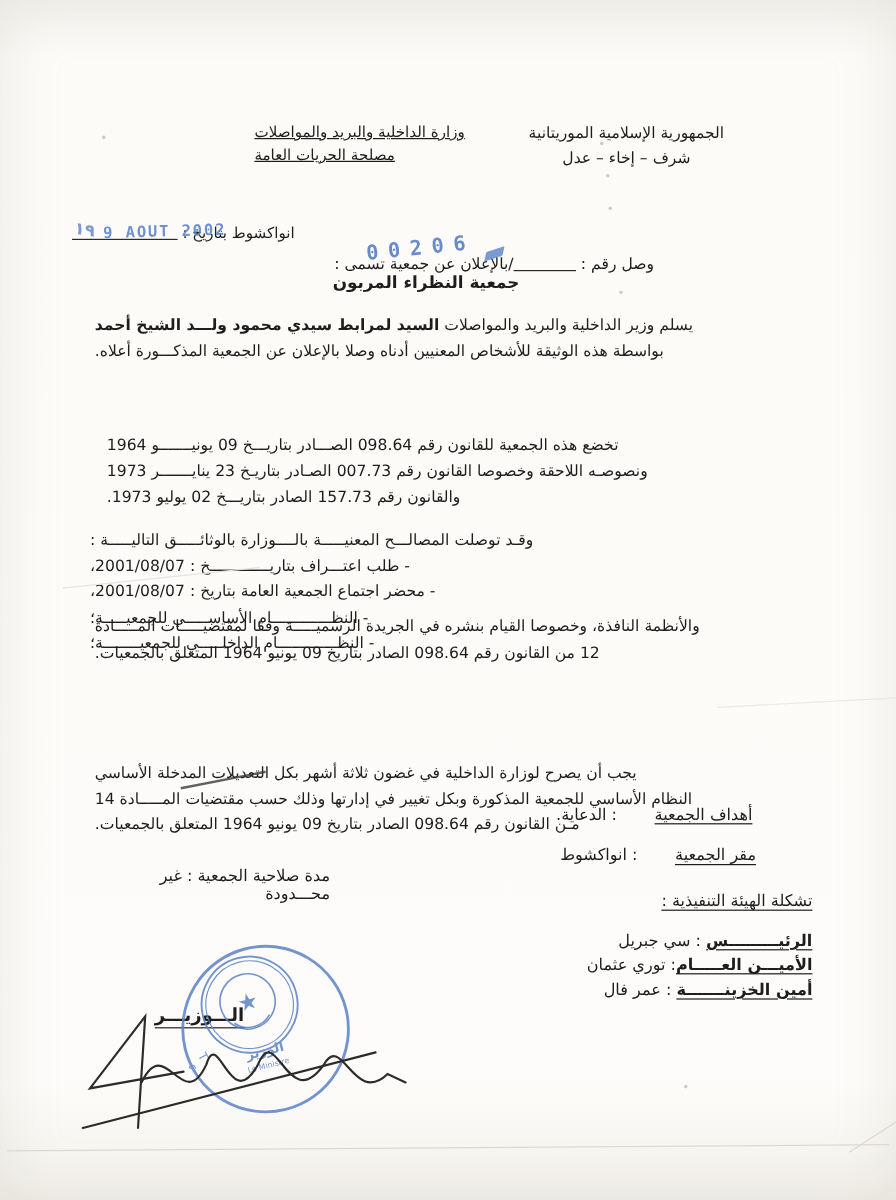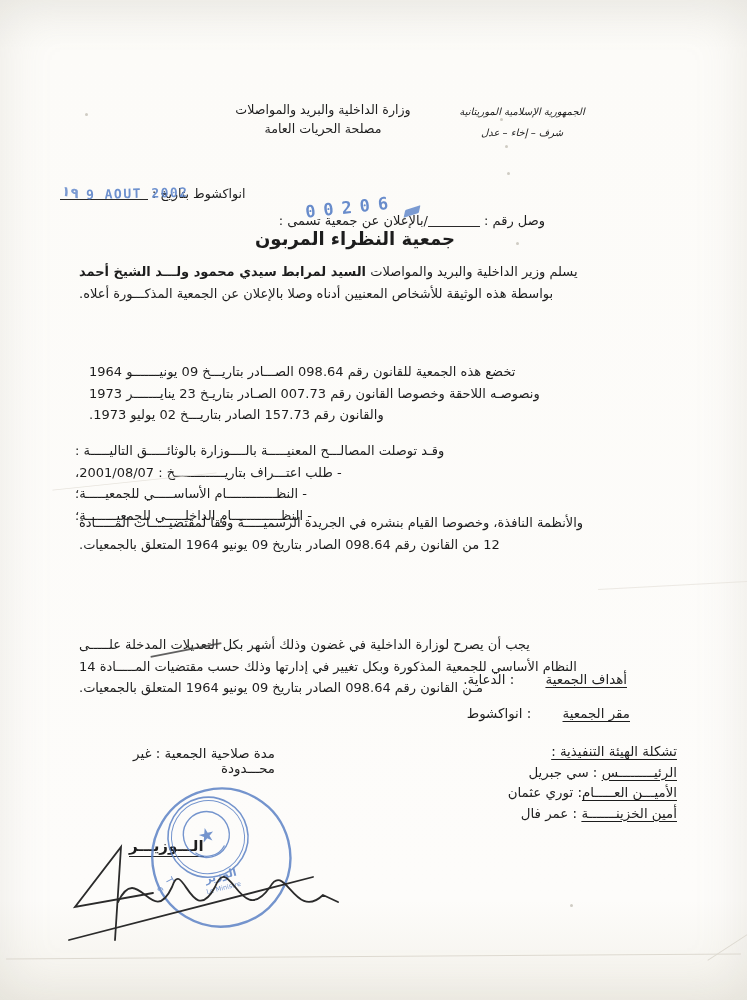--- a/index.html
+++ b/index.html
@@ -4,51 +4,51 @@
 <style>
   html,body{margin:0;padding:0;background:#e9e7e2;}
   .page{
     position:relative;width:747px;height:1000px;overflow:hidden;
     background:linear-gradient(180deg,#f6f5f1 0%,#fcfbf8 5%,#fdfcfa 90%,#f3f1ea 100%);
     box-shadow:inset 0 0 50px rgba(175,170,155,.22);
     font-family:"DejaVu Sans",sans-serif;color:#1d1d1d;direction:rtl;
   }
   .abs{position:absolute;}
   
-  .hdr-right{top:101px;right:110px;width:230px;text-align:center;font-size:10px;line-height:21px;font-style:italic;}
-  .hdr-left{top:101px;left:212px;width:222px;text-align:center;font-size:12.6px;line-height:18.5px;}
+  .hdr-right{top:101px;right:110px;width:230px;text-align:center;font-size:13px;line-height:21px;}
+  .hdr-left{top:101px;left:212px;width:222px;text-align:left;font-size:12.6px;line-height:18.5px;text-decoration:underline;}
   .date-line{top:186px;left:60px;width:250px;font-size:12.6px;direction:rtl;text-align:left;}
   .blank{display:inline-block;border-bottom:1px solid #2a2a2a;height:12px;vertical-align:-2px;}
   .date-stamp{top:186px;left:86px;color:#5b83c9;font-size:13px;font-weight:bold;
     letter-spacing:1.5px;transform:rotate(-1.5deg);font-family:"DejaVu Sans Mono",monospace;opacity:.88;direction:ltr;}
   .date-stamp-edge{top:184px;left:62px;color:#5b83c9;font-size:14px;font-weight:bold;transform:rotate(9deg);opacity:.8;}
   
   .receipt-line{top:213px;right:202px;width:320px;font-size:13px;text-align:right;}
   .number-stamp{top:197px;left:305px;color:#4f79c4;font-size:17px;font-weight:bold;letter-spacing:8px;
     transform:rotate(-6deg);font-family:"DejaVu Sans Mono",monospace;opacity:.85;direction:ltr;}
   .stamp-smudge{top:208px;left:404px;width:16px;height:7px;background:#4f79c4;opacity:.75;
     transform:rotate(-18deg) skewX(-30deg);border-radius:1px;}
-  .doc-title{top:228px;left:170px;width:370px;text-align:center;font-size:18px;font-weight:bold;letter-spacing:.5px;}
+  .doc-title{top:228px;left:170px;width:370px;text-align:center;font-size:14px;font-weight:bold;letter-spacing:.5px;}
   
   .para{font-size:13px;line-height:21.6px;text-align:left;}
   .p1{top:261px;right:80px;width:588px;}
   .p2{top:321px;right:80px;width:578px;}
   .p3{top:400px;right:72px;width:600px;}
   .p4{top:512px;right:80px;width:588px;}
   .p5{top:594px;right:80px;width:588px;}
   .indent{text-indent:13px;margin-top:40px;}
   .b{font-weight:bold;}
   .lbl{text-decoration:underline;text-underline-offset:3px;margin-left:27px;}
   .goals{top:672px;right:120px;font-size:13.4px;}
   .hq{top:706px;right:117px;font-size:13.4px;}
-  .validity{top:746px;left:103px;width:172px;font-size:13.4px;text-align:right;}
+  .validity{top:723px;left:103px;width:172px;font-size:13.4px;text-align:right;}
   
   .board{top:742px;right:70px;font-size:13.4px;line-height:20.5px;text-align:right;}
-  .board .ttl{text-decoration:underline;text-underline-offset:3px;margin-bottom:0;}
-  .role{font-weight:normal;text-decoration:underline;text-underline-offset:3px;}
+  .board .ttl{text-decoration:underline;text-underline-offset:3px;margin-bottom:12px;}
+  .role{font-weight:bold;text-decoration:underline;text-underline-offset:3px;}
   
   .minister{top:837px;left:112px;font-size:15px;font-weight:bold;border-bottom:1.5px solid #222;padding-bottom:1px;margin-left:17px;}
   .seal{top:772px;left:140px;opacity:.85;transform:rotate(-14deg);}
   .sig{top:830px;left:55px;}
   .pen-slash{top:649px;left:150px;width:72px;height:2px;background:#3a3a3a;transform:rotate(-11deg);opacity:.8;}
   
   .crease{background:#e7e4dd;height:1px;}
   .c1{top:481px;left:52px;width:165px;transform:rotate(-6deg);}
   .c2{top:585px;left:598px;width:150px;transform:rotate(-3deg);opacity:.8;}
   .c3{top:956px;left:6px;width:735px;transform:rotate(-.4deg);background:#ddd9d0;}
@@ -93,31 +93,32 @@
 
   <div class="abs para p2">
     <div class="indent">تخضع هذه الجمعية للقانون رقم 098.64 الصـــادر بتاريـــخ 09 يونيـــــــو 1964</div>
     <div>ونصوصـه اللاحقة وخصوصا القانون رقم 007.73 الصـادر بتاريـخ 23 ينايـــــــر 1973</div>
     <div>والقانون رقم 157.73 الصادر بتاريـــخ 02 يوليو 1973.</div>
   </div>
 
   <div class="abs para p3">
     <div class="indent">وقـد توصلت المصالـــح المعنيـــــة بالــــوزارة بالوثائـــــق التاليـــــة :</div>
     <div>- طلب اعتـــراف بتاريـــــــــــــخ : 2001/08/07،</div>
+    <div>- محضر اجتماع الجمعية العامة بتاريخ : 2001/08/07،</div>
     <div>- النظـــــــــــــام الأساســـــي للجمعيـــــة؛</div>
     <div>- النظـــــــــــــام الداخلـــــي للجمعيــــــــة؛</div>
   </div>
 
   <div class="abs para p4">
     <div>والأنظمة النافذة، وخصوصا القيام بنشره في الجريدة الرسميـــــة وفقا لمقتضيـــــات المـــــادة</div>
     <div>12 من القانون رقم 098.64 الصادر بتاريخ 09 يونيو 1964 المتعلق بالجمعيات.</div>
   </div>
 
   <div class="abs para p5">
-    <div class="indent">يجب أن يصرح لوزارة الداخلية في غضون وذلك أشهر بكل التعديلات المدخلة علـــــى</div>
+    <div class="indent">يجب أن يصرح لوزارة الداخلية في غضون ثلاثة أشهر بكل التعديلات المدخلة الأساسي</div>
     <div>النظام الأساسي للجمعية المذكورة وبكل تغيير في إدارتها وذلك حسب مقتضيات المـــــادة 14</div>
     <div>مـن القانون رقم 098.64 الصادر بتاريخ 09 يونيو 1964 المتعلق بالجمعيات.</div>
   </div>
   <span class="abs pen-slash"></span>
 
   <div class="abs goals">
     <span class="lbl">أهداف الجمعية</span><span> : الدعاية.</span>
   </div>
   <div class="abs hq">
     <span class="lbl">مقر الجمعية</span><span> : انواكشوط</span>

